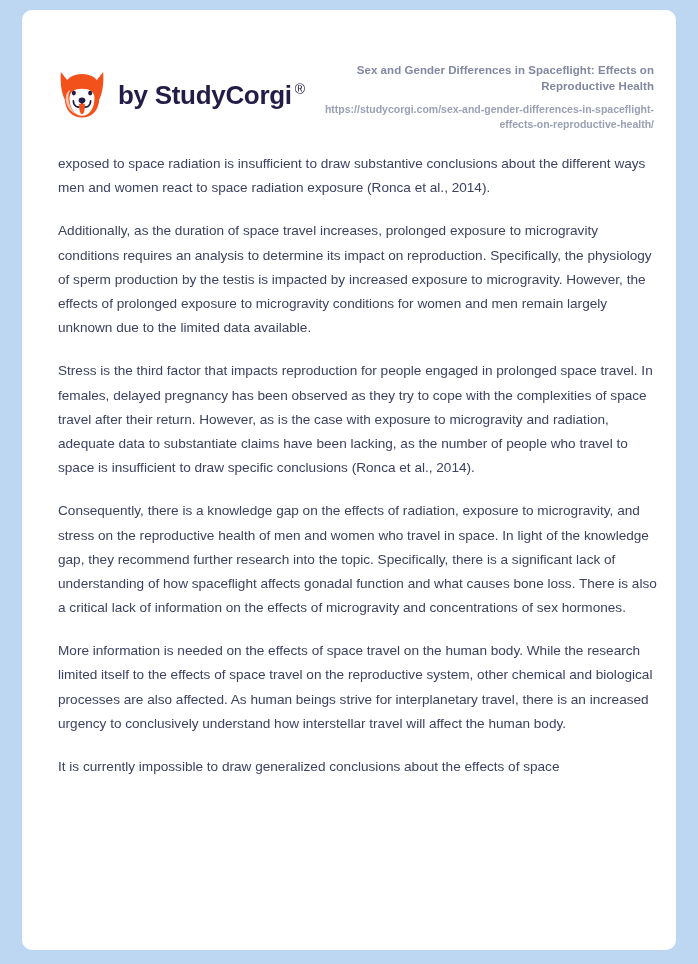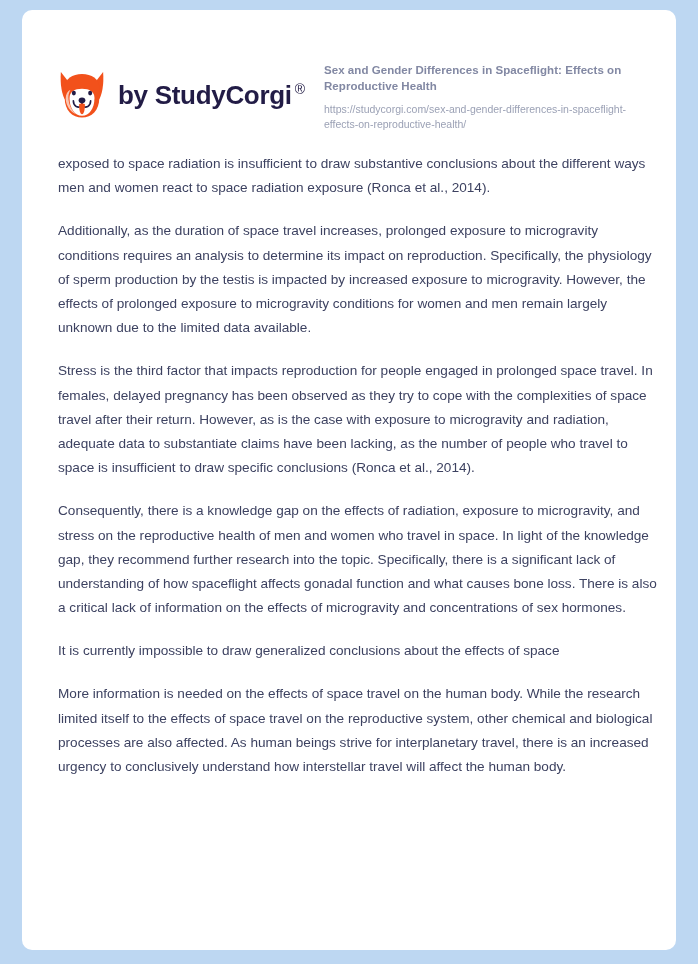--- a/index.html
+++ b/index.html
@@ -63,38 +63,38 @@
 
   .brand-reg {
     font-size: 14px;
     font-weight: normal;
     vertical-align: super;
     color: #221c46;
     margin-left: 3px;
   }
 
   .header-meta {
-    text-align: left;
+    text-align: right;
     flex: 0 1 auto;
     max-width: 330px;
     padding-top: 4px;
   }
 
   .header-title {
     font-size: 11.5px;
     font-weight: bold;
     color: #8288a3;
     line-height: 1.42;
     letter-spacing: 0.05px;
     margin: 0;
   }
 
   .header-url {
     font-size: 10.5px;
-    font-weight: normal;
+    font-weight: bold;
     color: #9ba1b5;
     line-height: 1.45;
     margin: 7px 0 0 0;
     word-break: break-word;
   }
 
   
   .doc-body {
     padding: 20px 19px 0 36px;
     box-sizing: border-box;
@@ -147,17 +147,17 @@
 
   </div>
 
   <div class="doc-body">
     <p>exposed to space radiation is insufficient to draw substantive conclusions about the different ways men and women react to space radiation exposure (Ronca et al., 2014).</p>
     <p>Additionally, as the duration of space travel increases, prolonged exposure to microgravity conditions requires an analysis to determine its impact on reproduction. Specifically, the physiology of sperm production by the testis is impacted by increased exposure to microgravity. However, the effects of prolonged exposure to microgravity conditions for women and men remain largely unknown due to the limited data available.</p>
     <p>Stress is the third factor that impacts reproduction for people engaged in prolonged space travel. In females, delayed pregnancy has been observed as they try to cope with the complexities of space travel after their return. However, as is the case with exposure to microgravity and radiation, adequate data to substantiate claims have been lacking, as the number of people who travel to space is insufficient to draw specific conclusions (Ronca et al., 2014).</p>
 
 
     <p>Consequently, there is a knowledge gap on the effects of radiation, exposure to microgravity, and stress on the reproductive health of men and women who travel in space. In light of the knowledge gap, they recommend further research into the topic. Specifically, there is a significant lack of understanding of how spaceflight affects gonadal function and what causes bone loss. There is also a critical lack of information on the effects of microgravity and concentrations of sex hormones.</p>
+    <p>More information is needed on the effects of space travel on the human body. While the research limited itself to the effects of space travel on the reproductive system, other chemical and biological processes are also affected. As human beings strive for interplanetary travel, there is an increased urgency to conclusively understand how interstellar travel will affect the human body.</p>
     <p>It is currently impossible to draw generalized conclusions about the effects of space</p>
-    <p>More information is needed on the effects of space travel on the human body. While the research limited itself to the effects of space travel on the reproductive system, other chemical and biological processes are also affected. As human beings strive for interplanetary travel, there is an increased urgency to conclusively understand how interstellar travel will affect the human body.</p>
   </div>
 
 </div>
 
 </body></html>

